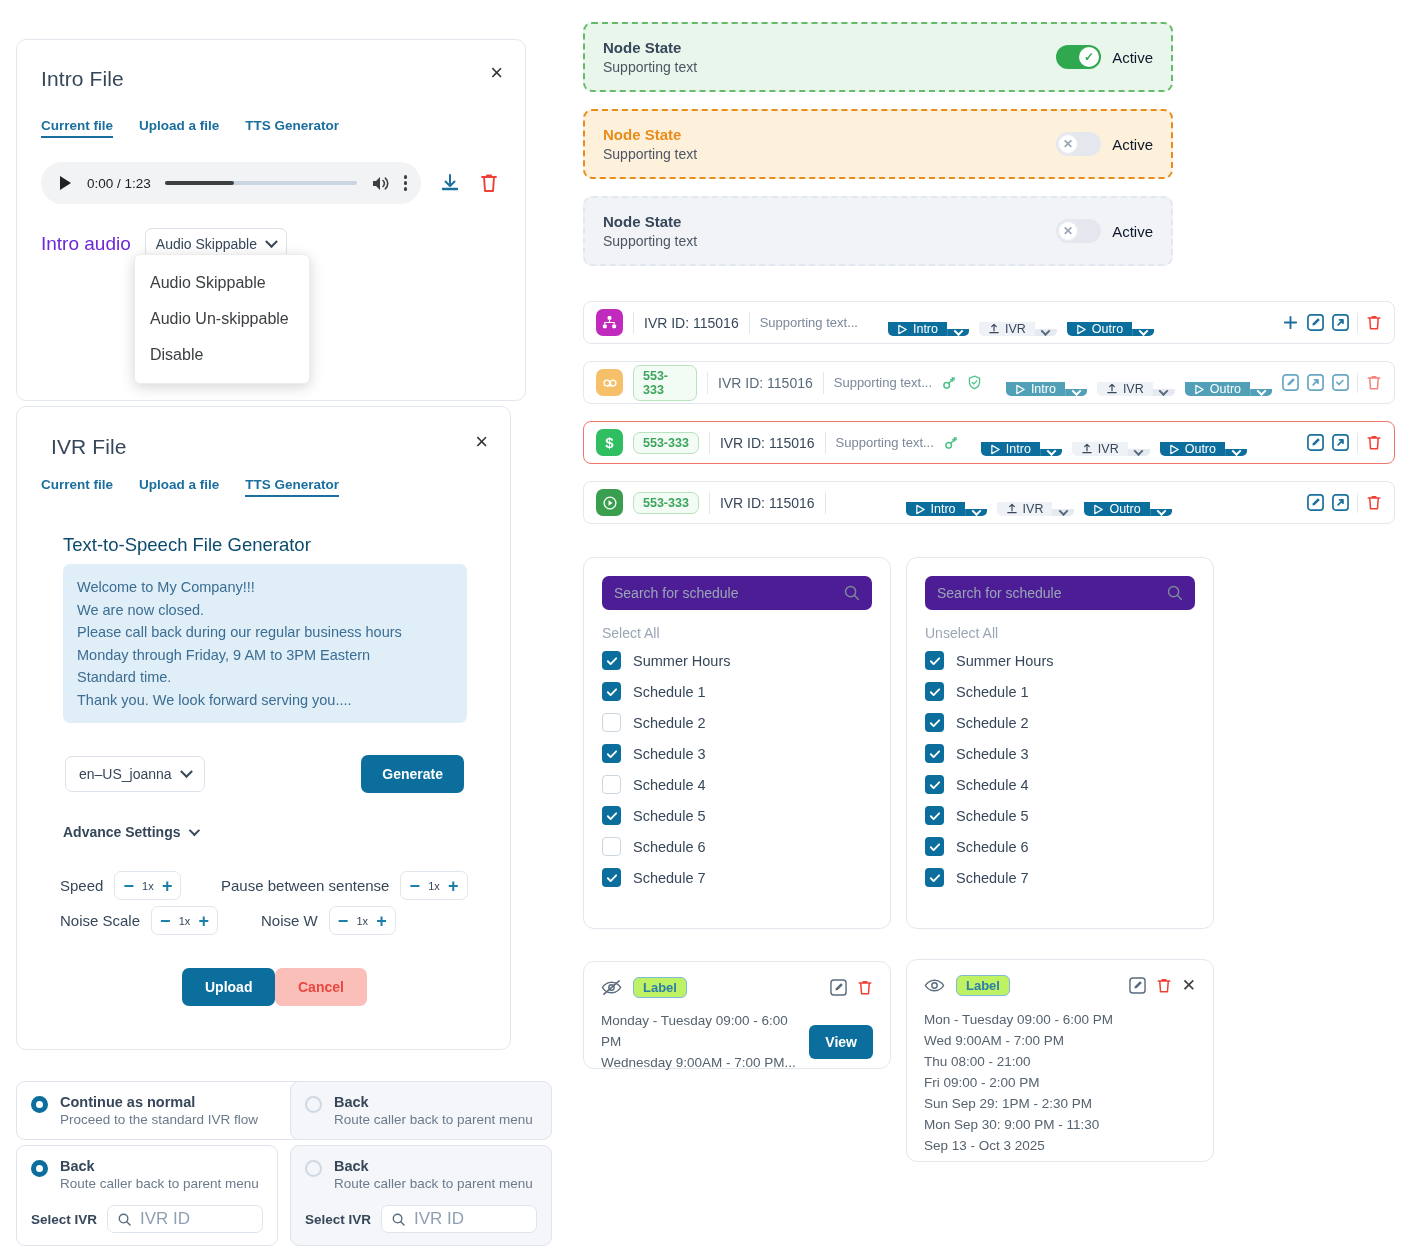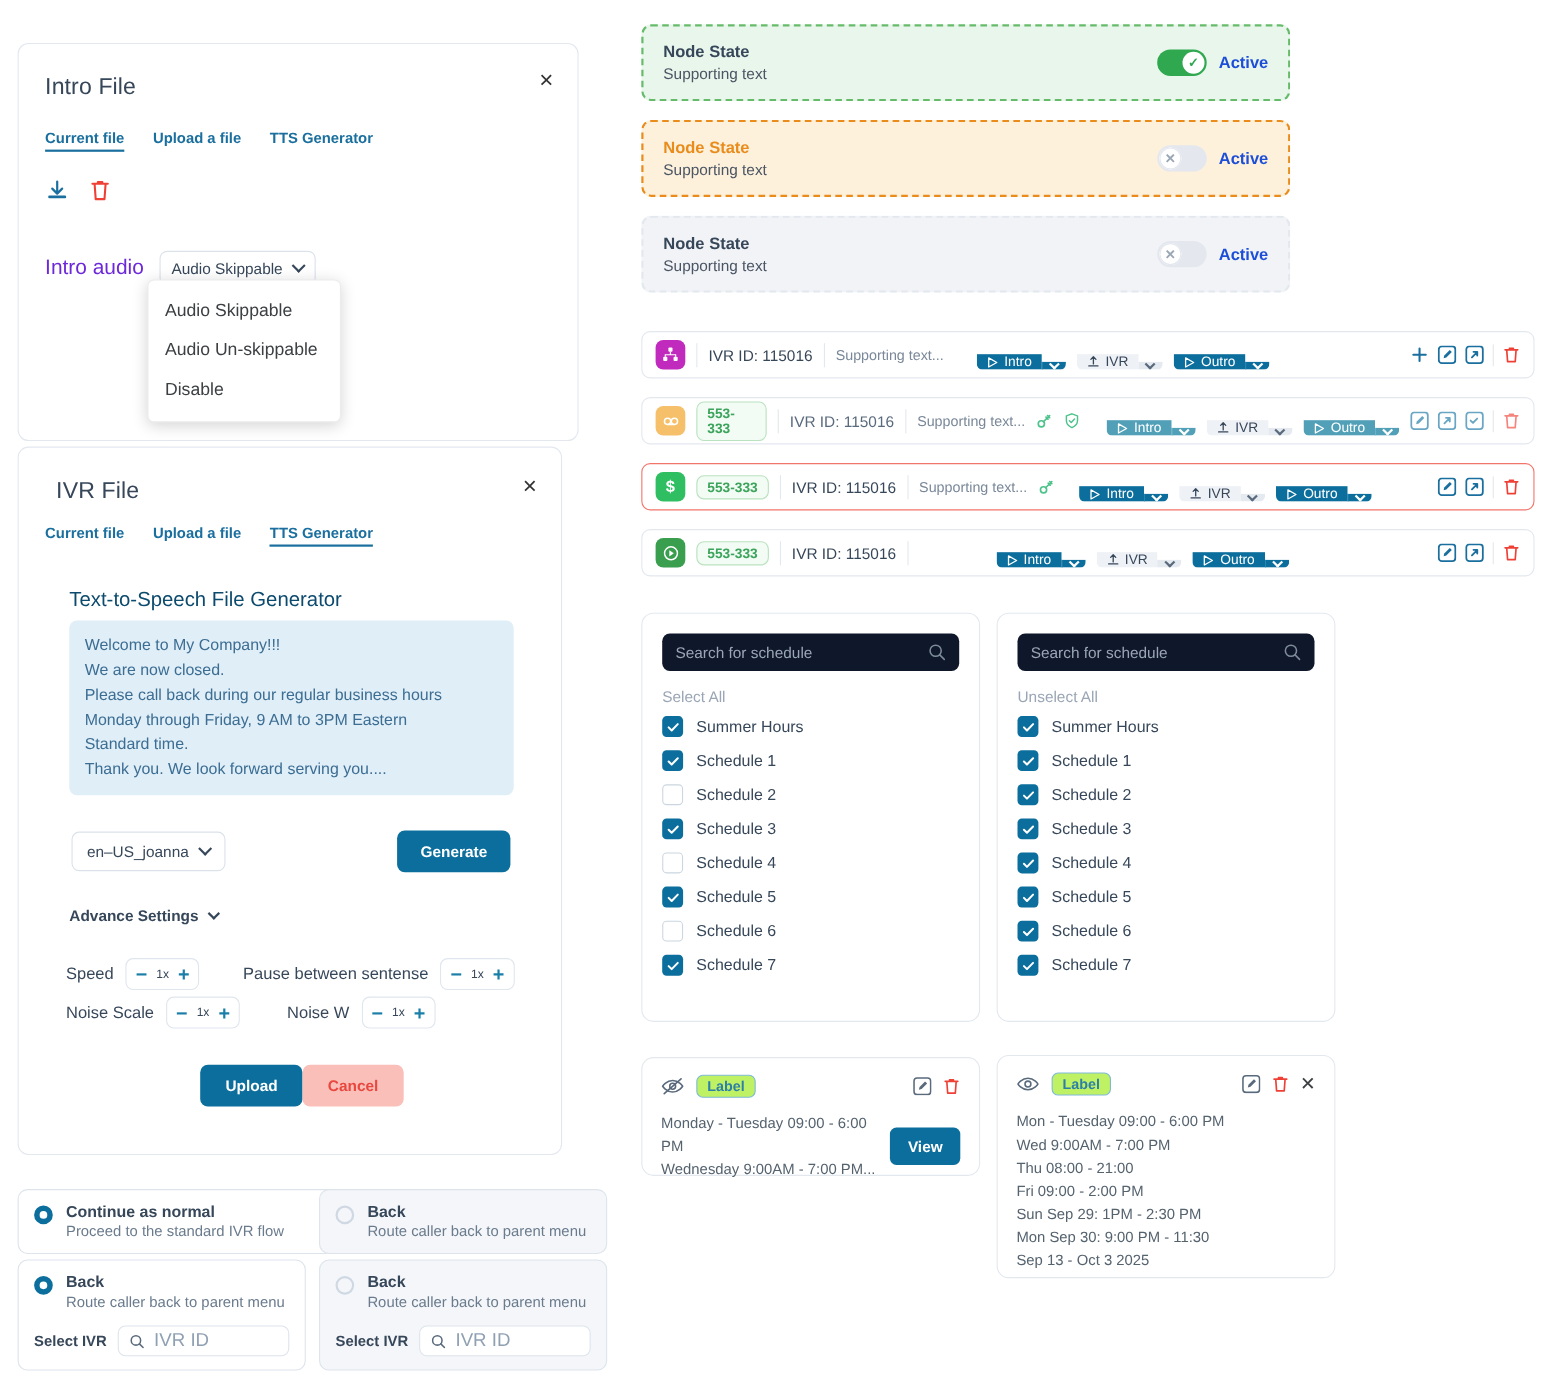--- a/index.html
+++ b/index.html
@@ -134,21 +134,21 @@
     width: 45px; height: 24px; border-radius: 13px; position: relative;
     display: flex; align-items: center;
   }
   .toggle .knob {
     width: 20px; height: 20px; border-radius: 50%; background: #fff;
     position: absolute; display: flex; align-items: center; justify-content: center;
     font-size: 12px; font-weight: bold;
   }
   .toggle.on  { background: #2fa84f; } .toggle.on .knob  { right: 2px; color: #2fa84f; }
   .toggle.off { background: #e4e8ee; } .toggle.off .knob { left: 2px; color: #9aa6b5; box-shadow:0 0 0 1px #e4e8ee inset; }
-  .toggle-label { font-size: 15px; color: #1d4ed8; font-weight: bold; }
+  .toggle-label { font-size: 15px; color: #0f172a; }
 
   
   .ivrrow {
     position: absolute; left: 583px; width: 812px; height: 43px;
     border: 1px solid #e3e8ef; border-radius: 8px;
     display: flex; align-items: center; padding: 0 12px; gap: 10px;
     background: #fff;
   }
   .ivrrow.alert { border: 1.5px solid #f2756b; }
   .badge-ico {
@@ -179,21 +179,21 @@
   .row-actions { margin-left: auto; display: flex; align-items: center; gap: 8px; }
   .row-actions .sep { width: 1px; height: 20px; background: #e3e8ef; }
 
   
   .sched {
     position: absolute; top: 557px; width: 308px; height: 372px;
     border: 1px solid #e3e8ef; border-radius: 11px; background: #fff; padding: 18px 18px;
   }
   .sched-search {
     display: flex; align-items: center; justify-content: space-between;
-    background: #0f172a; border-radius: 7px; height: 34px; padding: 0 12px;
+    background: #4c1d95; border-radius: 7px; height: 34px; padding: 0 12px;
   }
   .sched-search span { font-size: 14px; color: #9aa6b5; }
   .sel-all { font-size: 14px; color: #9aa6b5; margin: 15px 0 10px; cursor: pointer; }
   .cb-row { display: flex; align-items: center; gap: 12px; margin-bottom: 12px; }
   .cb { width: 19px; height: 19px; border-radius: 4px; flex: 0 0 auto;
         display: flex; align-items: center; justify-content: center; }
   .cb.on { background: #0b6e9c; }
   .cb.off { border: 1.5px solid #ccd6e0; background: #fff; }
   .cb-label { font-size: 14.5px; color: #37475a; }
 
@@ -217,20 +217,39 @@
     <div style="position:absolute;left:24px;top:27px;" class="card-title">Intro File</div>
     <div class="close-x" style="right:22px;top:22px;">×</div>
 
     <div class="tabs" style="position:absolute;left:24px;top:78px;">
       <div class="tab active">Current file</div>
       <div class="tab">Upload a file</div>
       <div class="tab">TTS Generator</div>
     </div>
 
     <div class="audio-row" style="position:absolute;left:24px;top:122px;">
+      <div class="player">
+        <div class="play-tri"></div>
+        <div class="time">0:00 / 1:23</div>
+        <div class="bar">
+            <div class="fill"></div>
+          </div>
+        <span>
+          <svg width="19" height="17" viewBox="0 0 19 17">
+            <path d="M2 6h3l4-4v13l-4-4H2z" fill="#3c4043"></path>
+            <path d="M12 5.5a4 4 0 010 6" stroke="#3c4043" stroke-width="1.6" fill="none" stroke-linecap="round"></path>
+            <path d="M14.3 3.2a7 7 0 010 10.6" stroke="#3c4043" stroke-width="1.6" fill="none" stroke-linecap="round"></path>
+          </svg>
+        </span>
+        <div class="kebab">
+            <i></i>
+            <i></i>
+            <i></i>
+          </div>
+      </div>
       <span>
         <svg width="22" height="22" viewBox="0 0 22 22">
           <path d="M11 3v10M6.5 9.5L11 14l4.5-4.5" stroke="#1a6f9e" stroke-width="2" fill="none" stroke-linecap="round" stroke-linejoin="round"></path>
           <path d="M4 17h14" stroke="#1a6f9e" stroke-width="2.4" stroke-linecap="round"></path>
         </svg>
       </span>
       <span>
         <svg width="20" height="22" viewBox="0 0 20 22">
           <path d="M3 5h14M8 5V3.4h4V5M5 5l1 14h8l1-14" stroke="#ef4036" stroke-width="1.9" fill="none" stroke-linecap="round" stroke-linejoin="round"></path>
         </svg>

